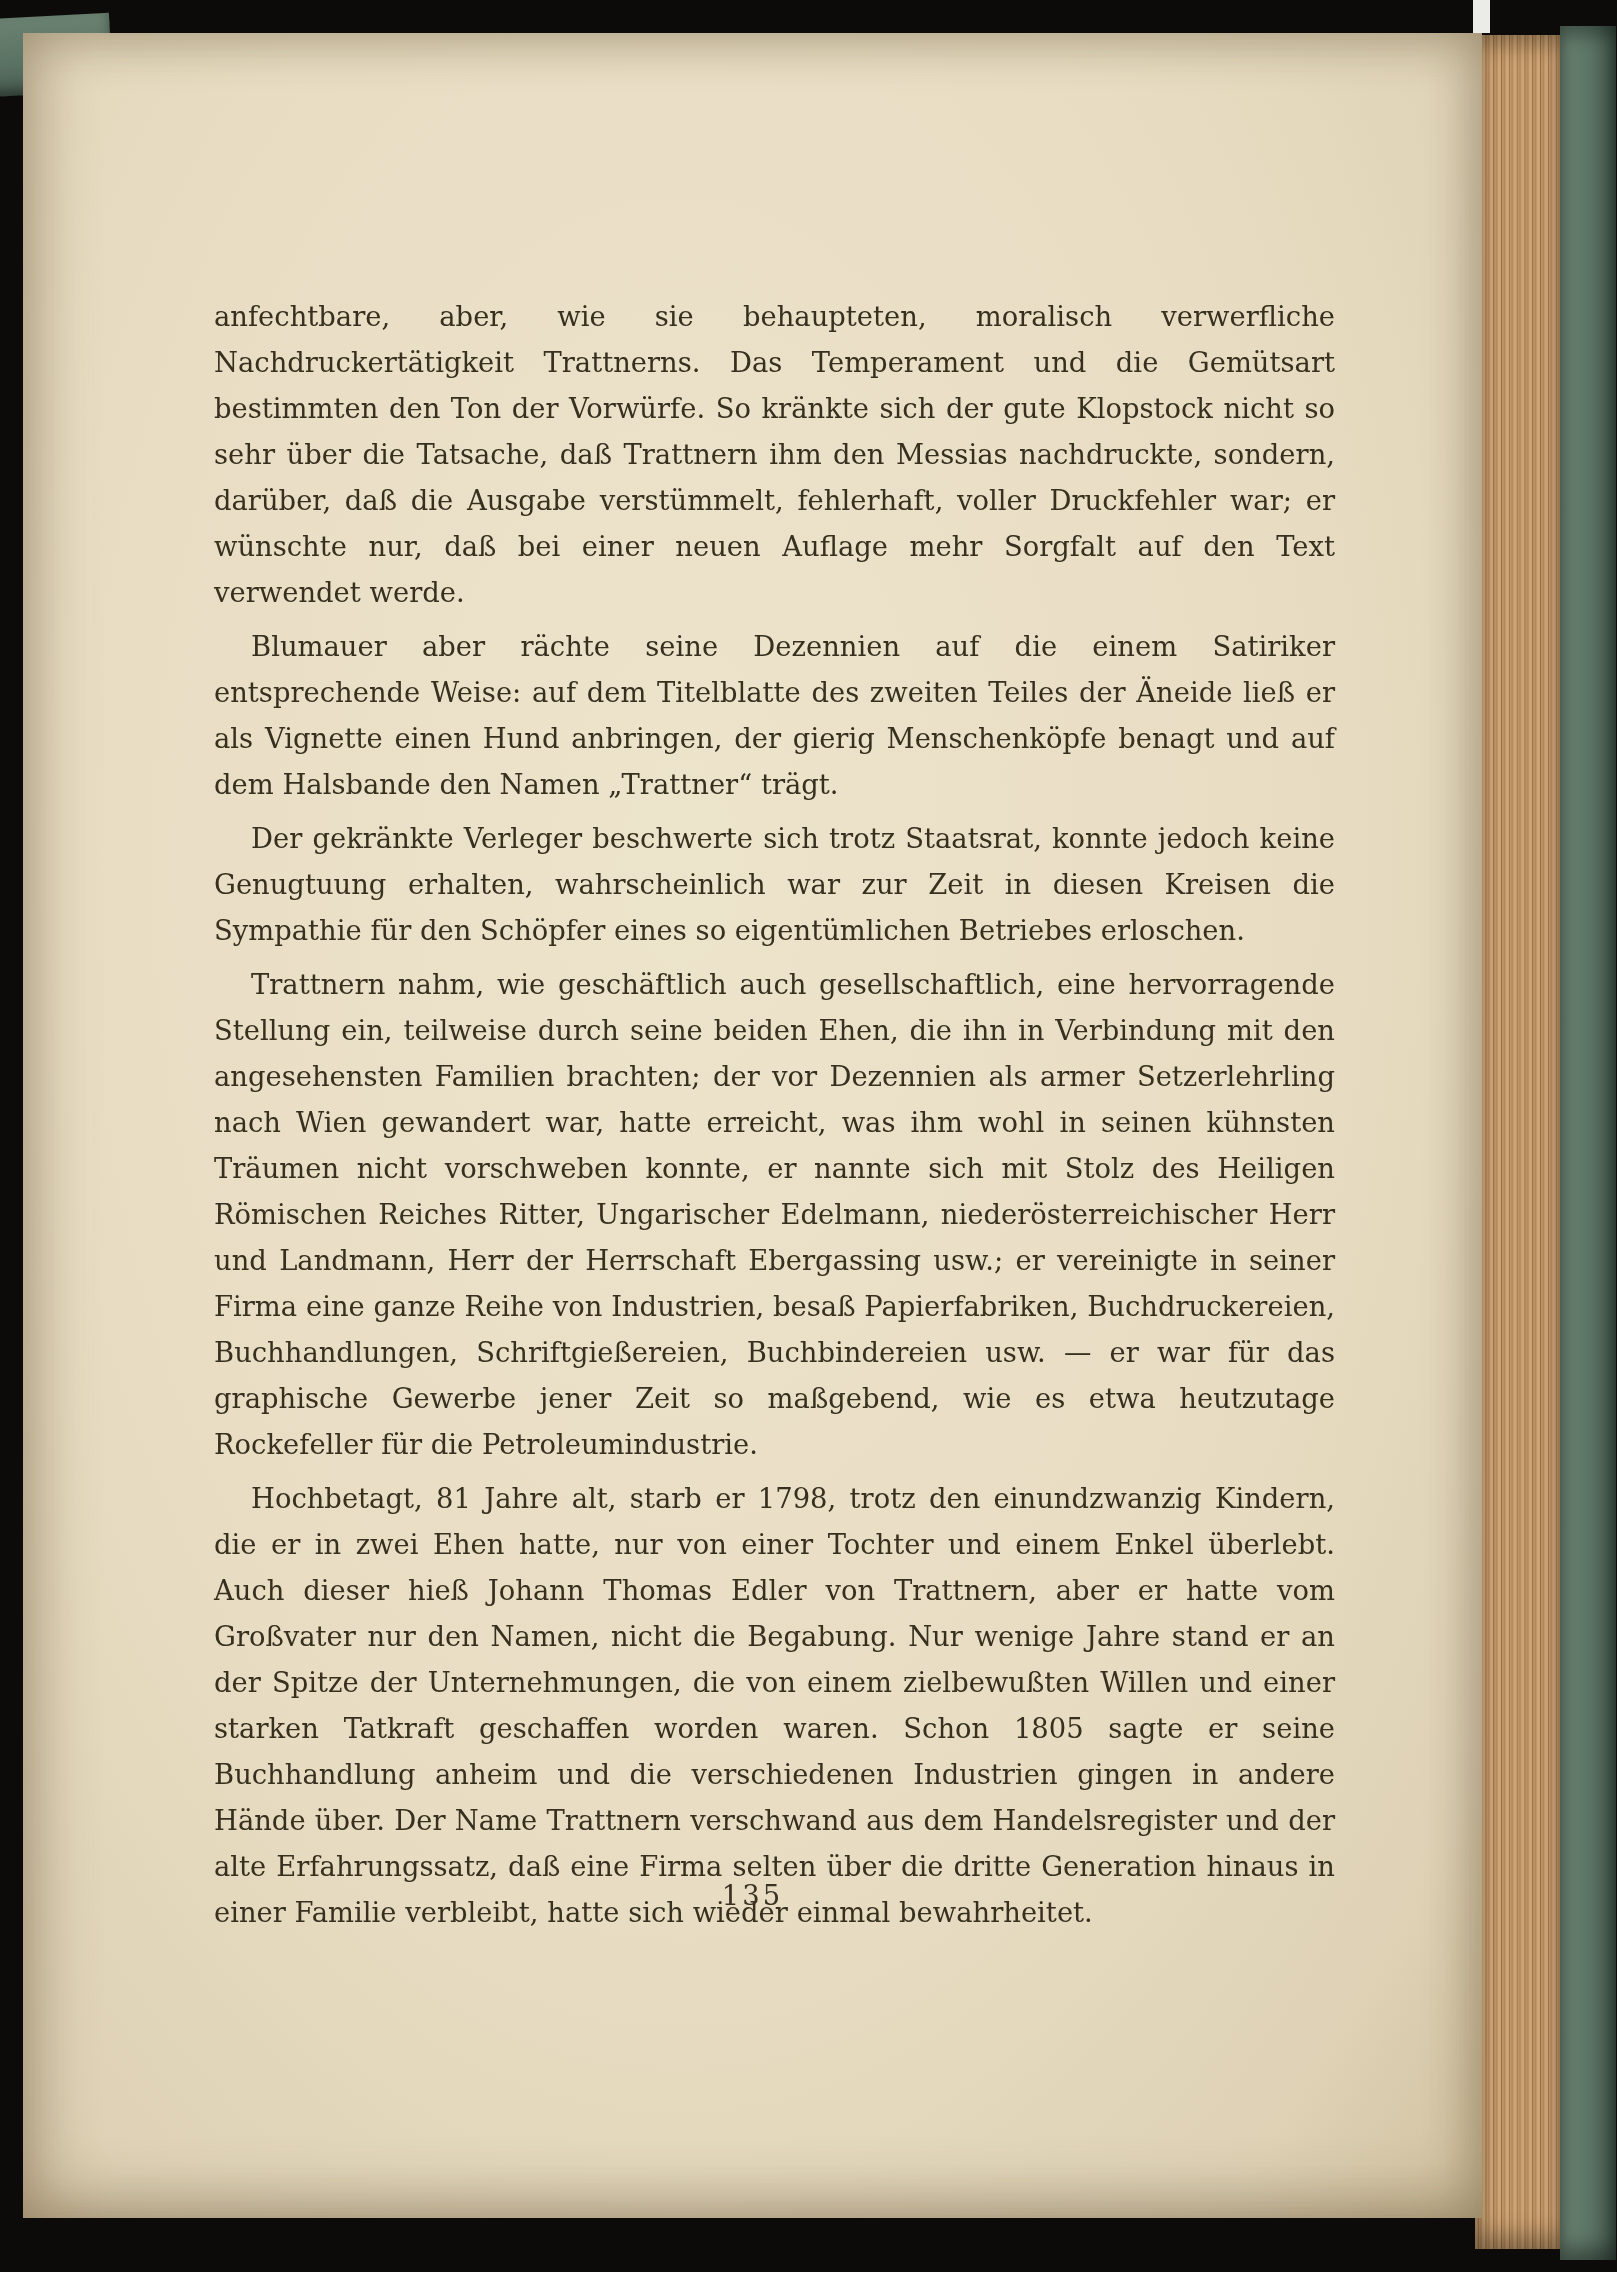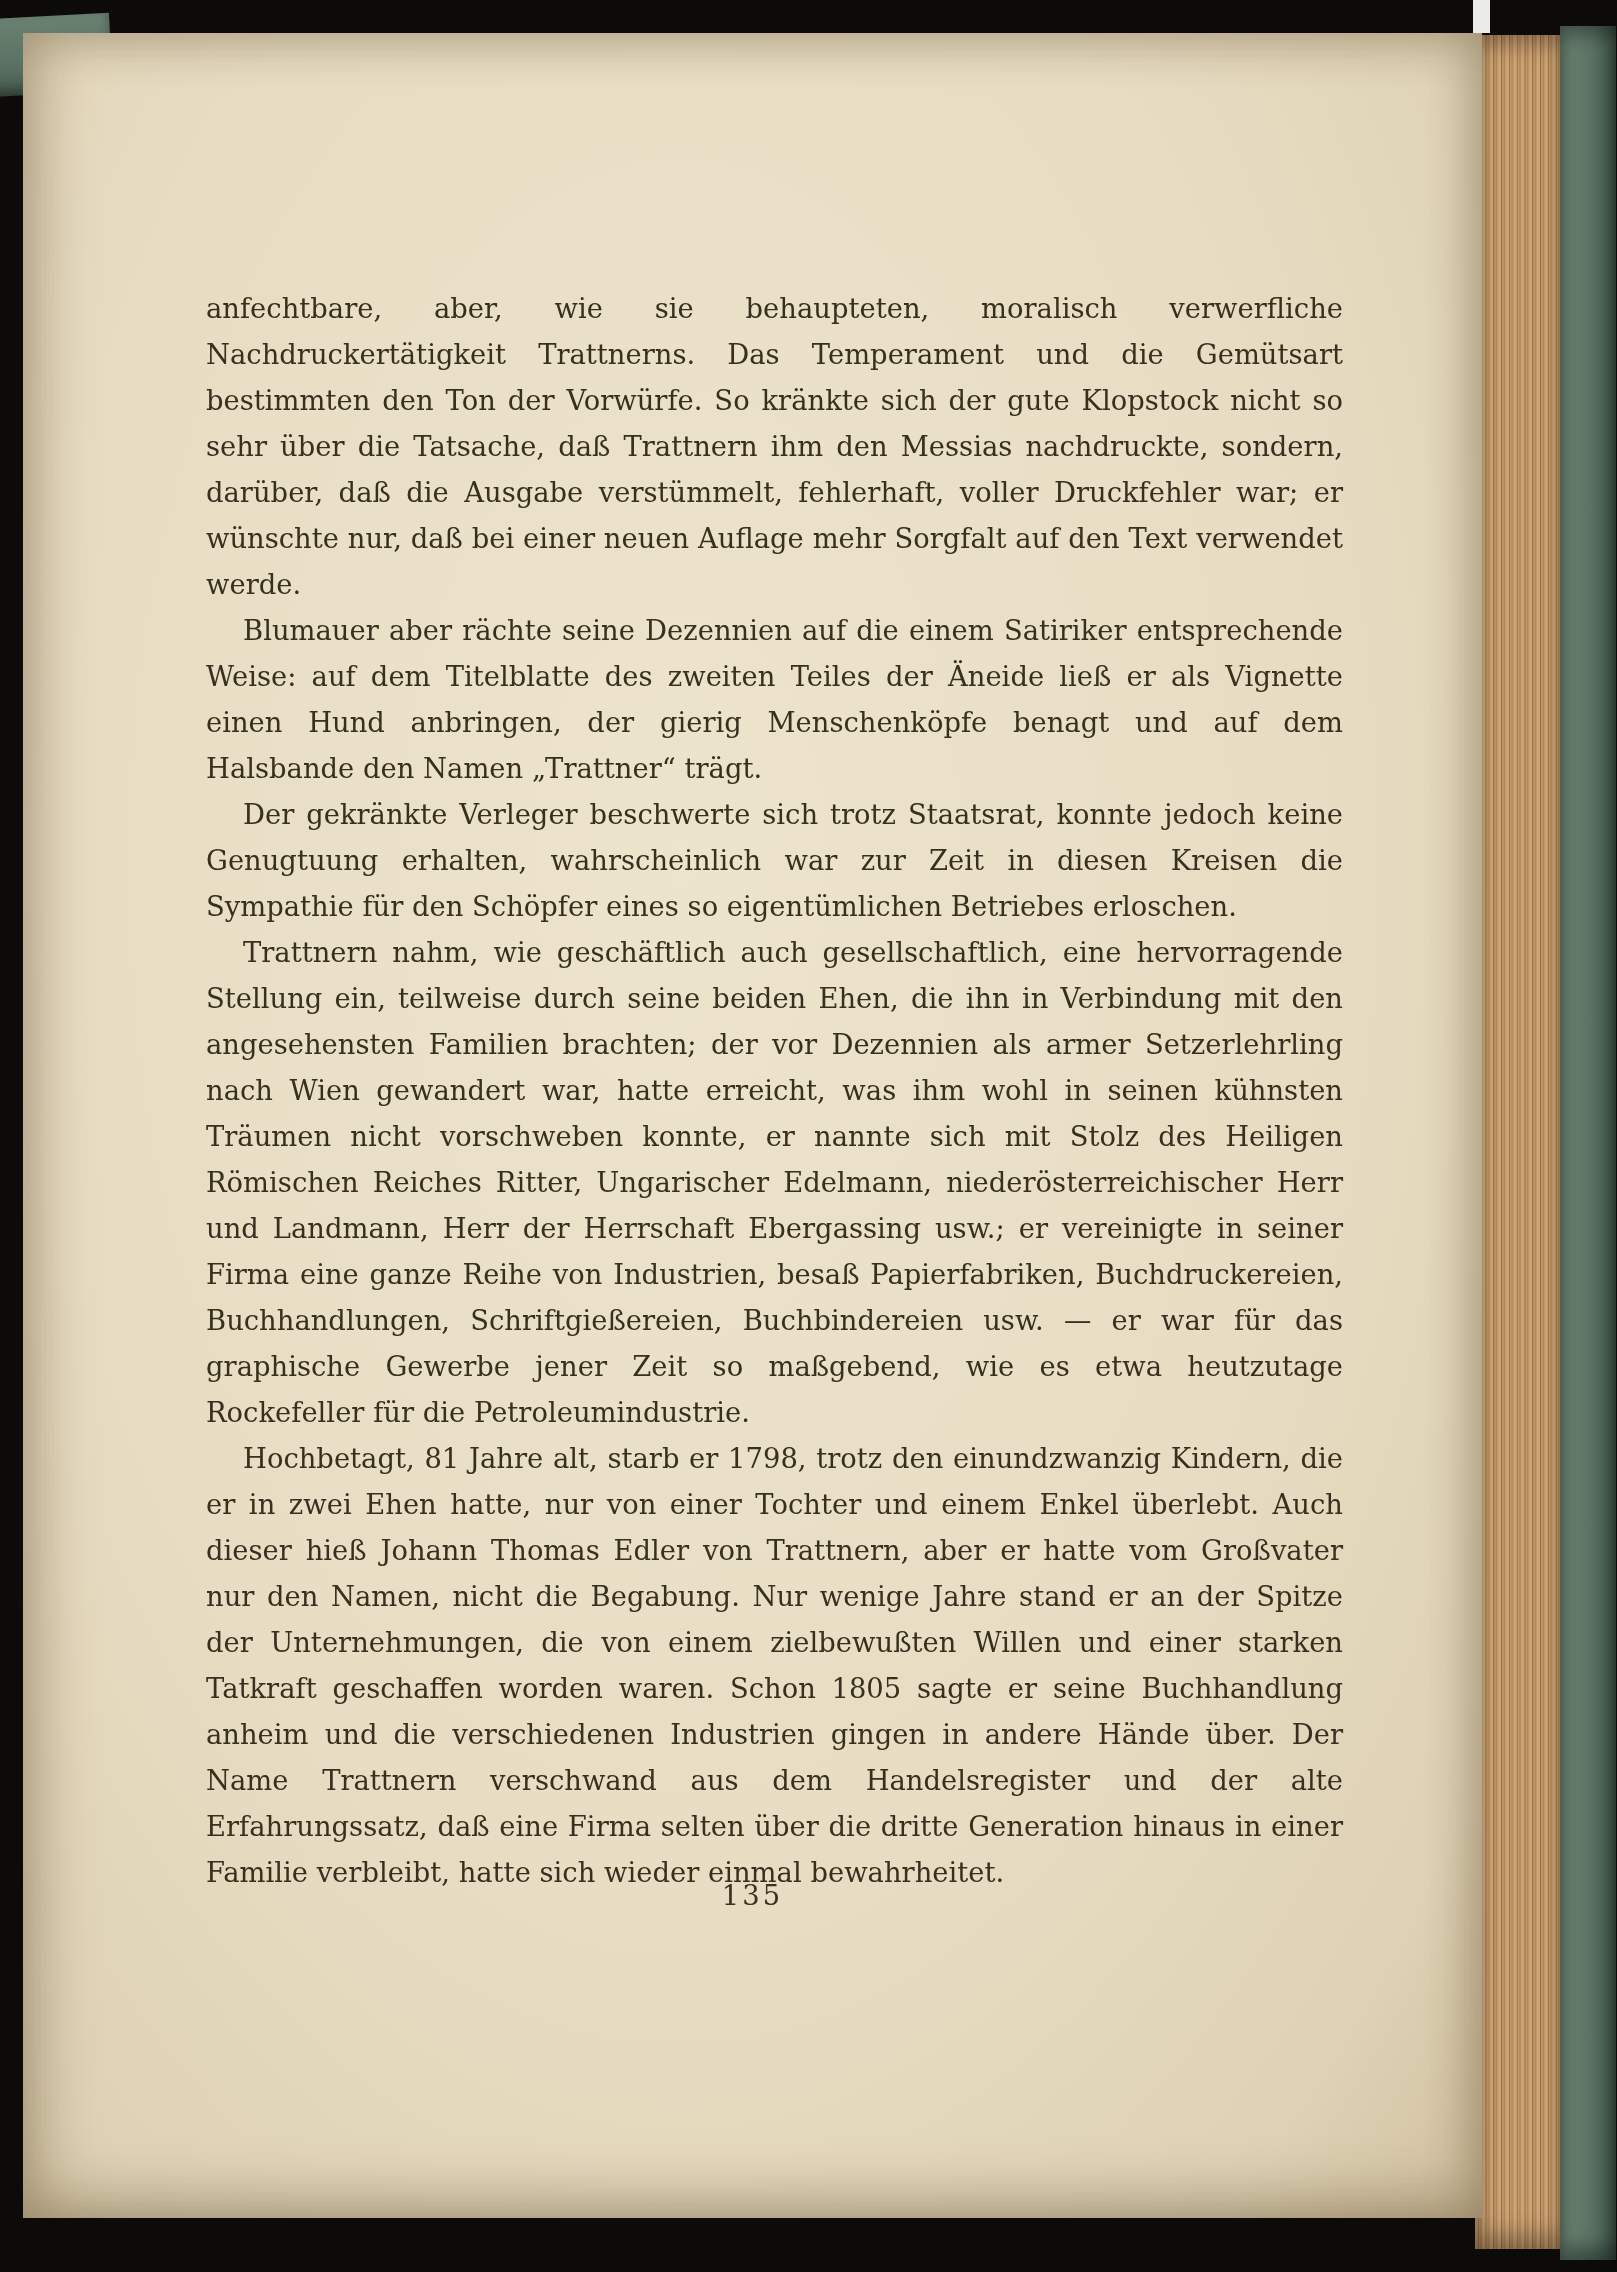--- a/index.html
+++ b/index.html
@@ -72,21 +72,21 @@
     position: absolute;
     left: 183px; top: 253px;
     width: 1137px;
     color: #37301f;
     font-size: 27.4px;
     line-height: 46px;
     text-align: justify;
     hyphens: auto;
     -webkit-hyphens: auto;
   }
-  .para { margin: 0; }
+  .para { margin: 8px; }
   .para.indent { text-indent: 37px; }
 
   .page-number {
     position: absolute;
     left: 0; top: 1847px;
     width: 100%;
     text-align: center;
     font-size: 27.4px;
     letter-spacing: 3px;
     color: #3a3322;

